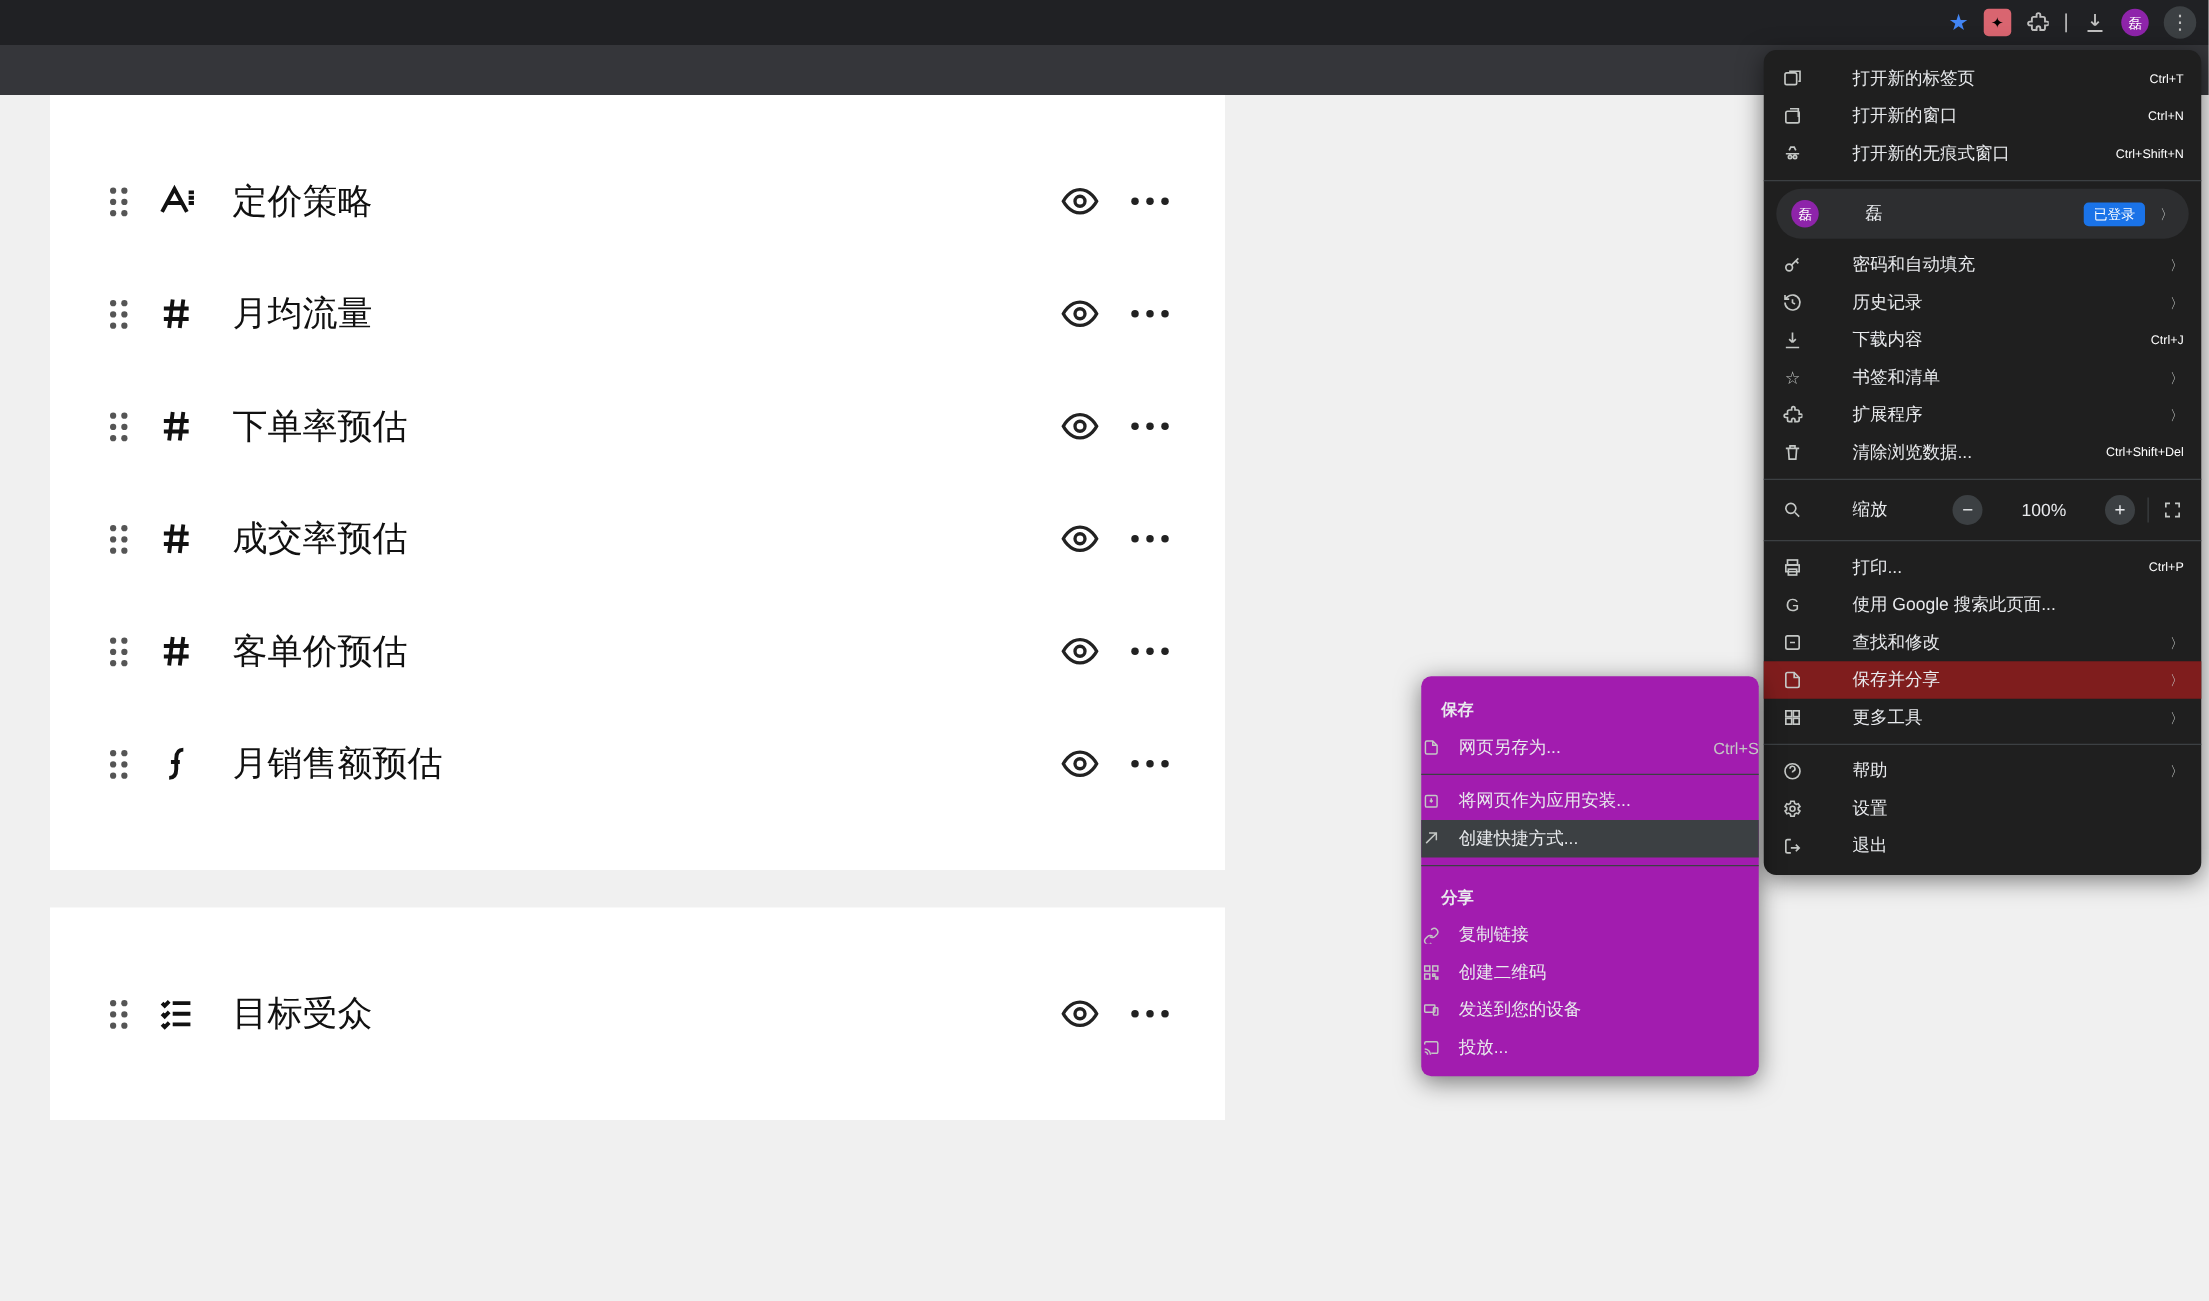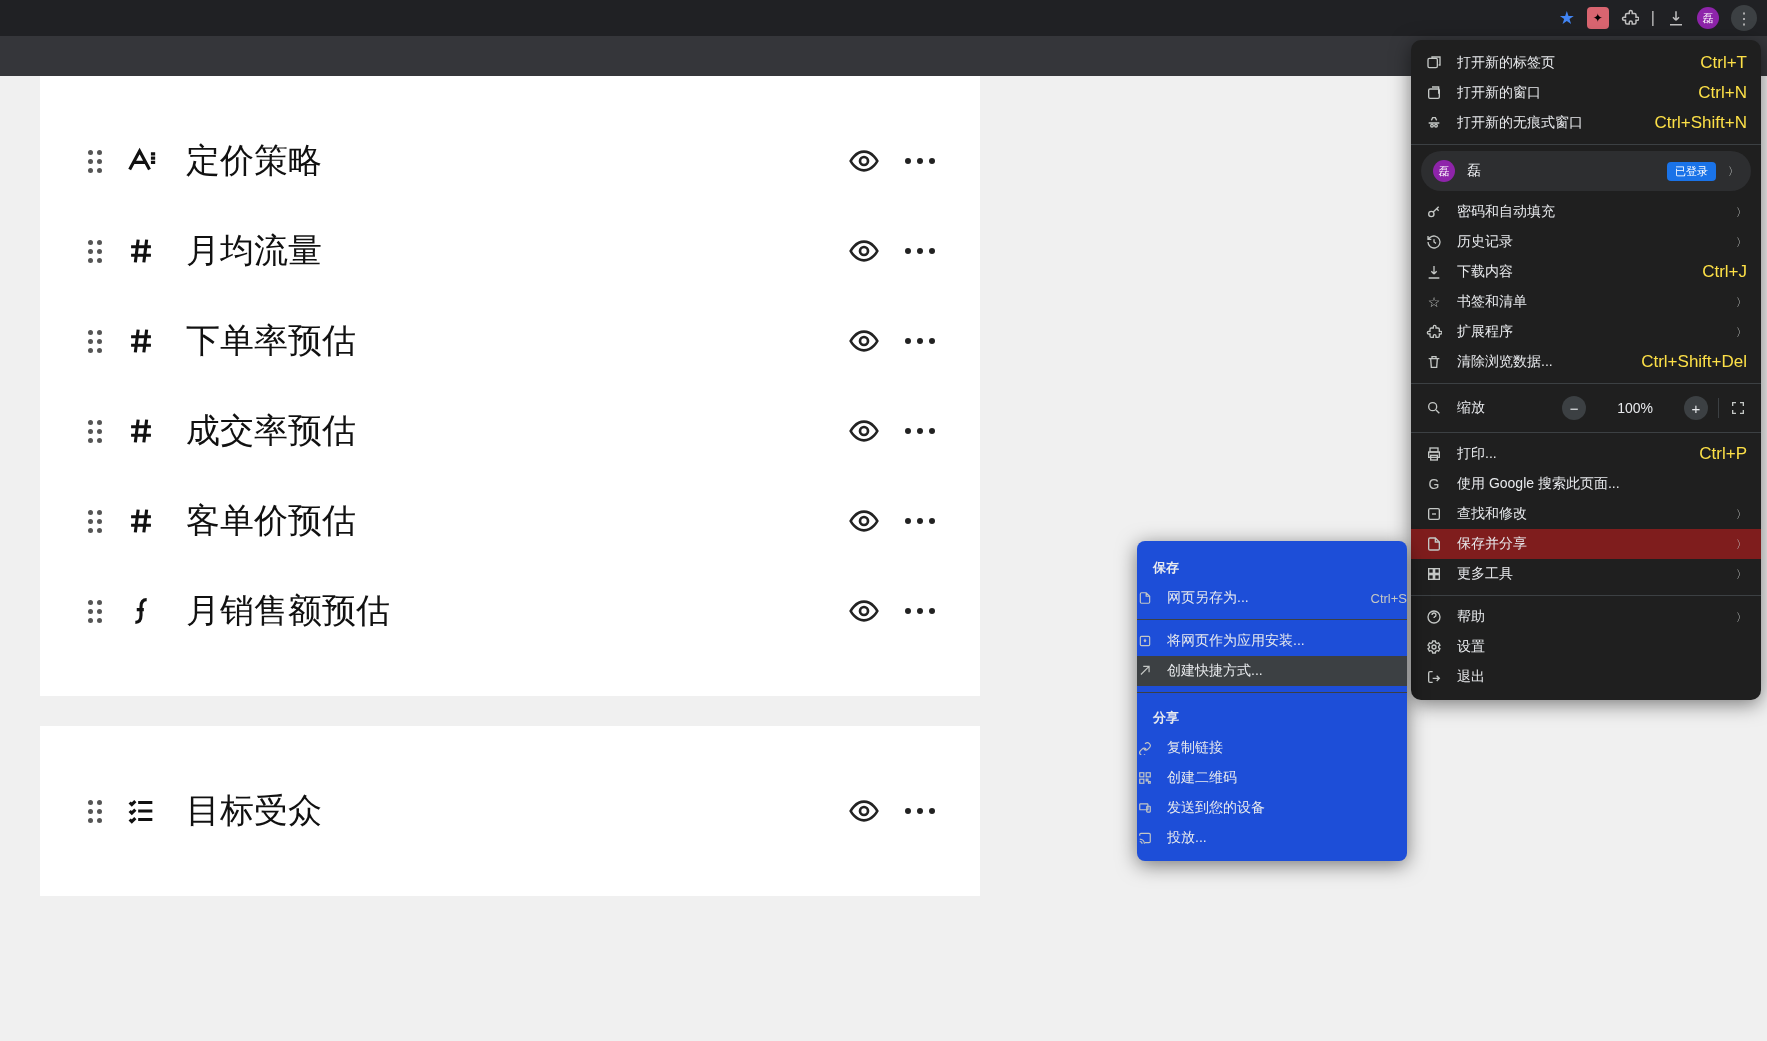--- a/index.html
+++ b/index.html
@@ -54,21 +54,21 @@
 .drag-dots {
   width: 30px; display: grid; grid-template-columns: repeat(2, 5px); grid-template-rows: repeat(3, 5px);
   gap: 4px; justify-content: center; align-content: center;
 }
 .drag-dots span { width: 5px; height: 5px; background: #555; border-radius: 50%; }
 .type-icon {
   width: 50px; height: 40px; display: flex; align-items: center; justify-content: center;
   font-size: 30px; font-weight: 600; color: #111; margin-left: 6px;
 }
 .prop-name {
-  font-size: 34px; color: #111; margin-left: 20px; flex: 1;
+  font-size: 28px; color: #111; margin-left: 20px; flex: 1;
 }
 .eye-icon, .more-icon {
   width: 40px; height: 40px; display: flex; align-items: center; justify-content: center;
   color: #222; margin-left: 16px;
 }
 .more-icon > span {
   display: inline-block; width: 6px; height: 6px; background: #222; border-radius: 50%; margin: 0 3px;
 }
 
 
@@ -82,22 +82,22 @@
   padding: 8px 0;
   font-size: 14px;
   box-shadow: 0 4px 20px rgba(0,0,0,0.5);
 }
 .menu .item {
   display: flex; align-items: center; height: 30px;
   padding: 0 14px; gap: 14px;
 }
 .menu .item:hover, .menu .item.hl { background: #7f1d1d; }
 .menu .micon { width: 18px; display: flex; align-items: center; justify-content: center; color: #c4c7c5; }
-.menu .label { flex: 1; }
-.menu .shortcut { color: #fde047; font-size: 17px; }
+.menu .label { flex: 1; margin-left: 25px; }
+.menu .shortcut { color: #ffffff; font-size: 10px; }
 .menu .arrow { color: #c4c7c5; font-size: 11px; }
 .menu hr { border: none; border-top: 1px solid #3c4043; margin: 6px 0; }
 .menu .account-row {
   display: flex; align-items: center; height: 40px; padding: 0 12px;
   background: #2d2e30; border-radius: 20px; margin: 6px 10px; gap: 12px;
 }
 .menu .account-row .badge {
   background: #1a73e8; color: #fff; font-size: 11px; padding: 2px 8px; border-radius: 4px;
 }
 .menu .account-row .avatar-sm {
@@ -114,21 +114,21 @@
   width: 24px; height: 24px; border-radius: 50%; background: #3c4043;
   display: flex; align-items: center; justify-content: center; color: #e8eaed; font-size: 15px;
 }
 .zoom-val { margin: 0 25px; }
 
 
 .submenu {
   position: absolute;
   top: 541px; right: 360px;
   width: 270px;
-  background: #1d4ed8;
+  background: #a21caf;
   color: #e8eaed;
   border-radius: 8px;
   padding: 8px 0;
   font-size: 14px;
   box-shadow: 0 4px 20px rgba(0,0,0,0.5);
 }
 .submenu .section-title {
   padding: 10px 16px 6px; font-weight: 600; font-size: 13px;
 }
 .submenu .sitem {

